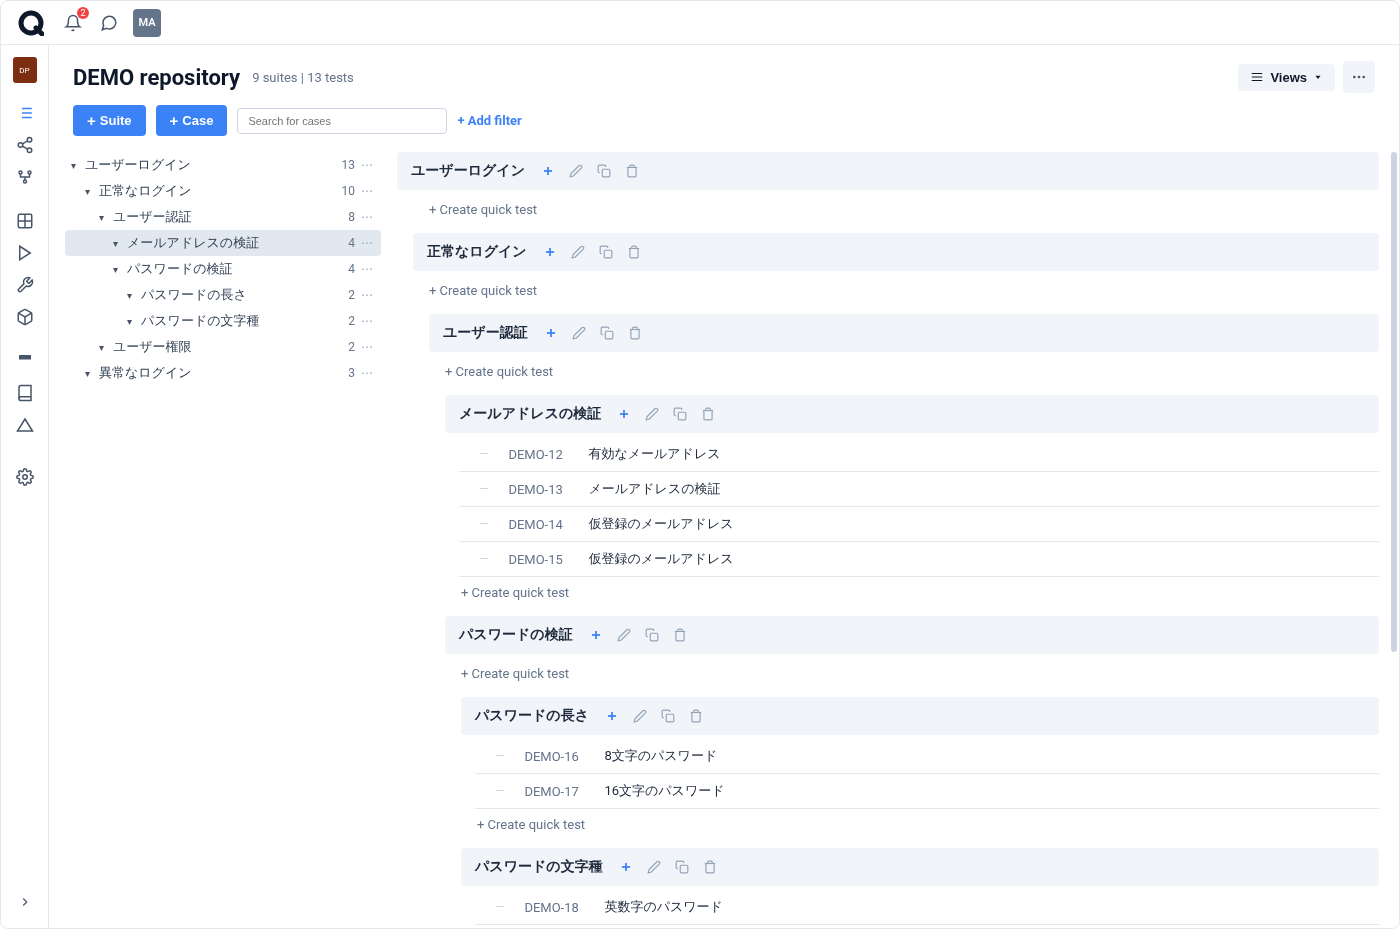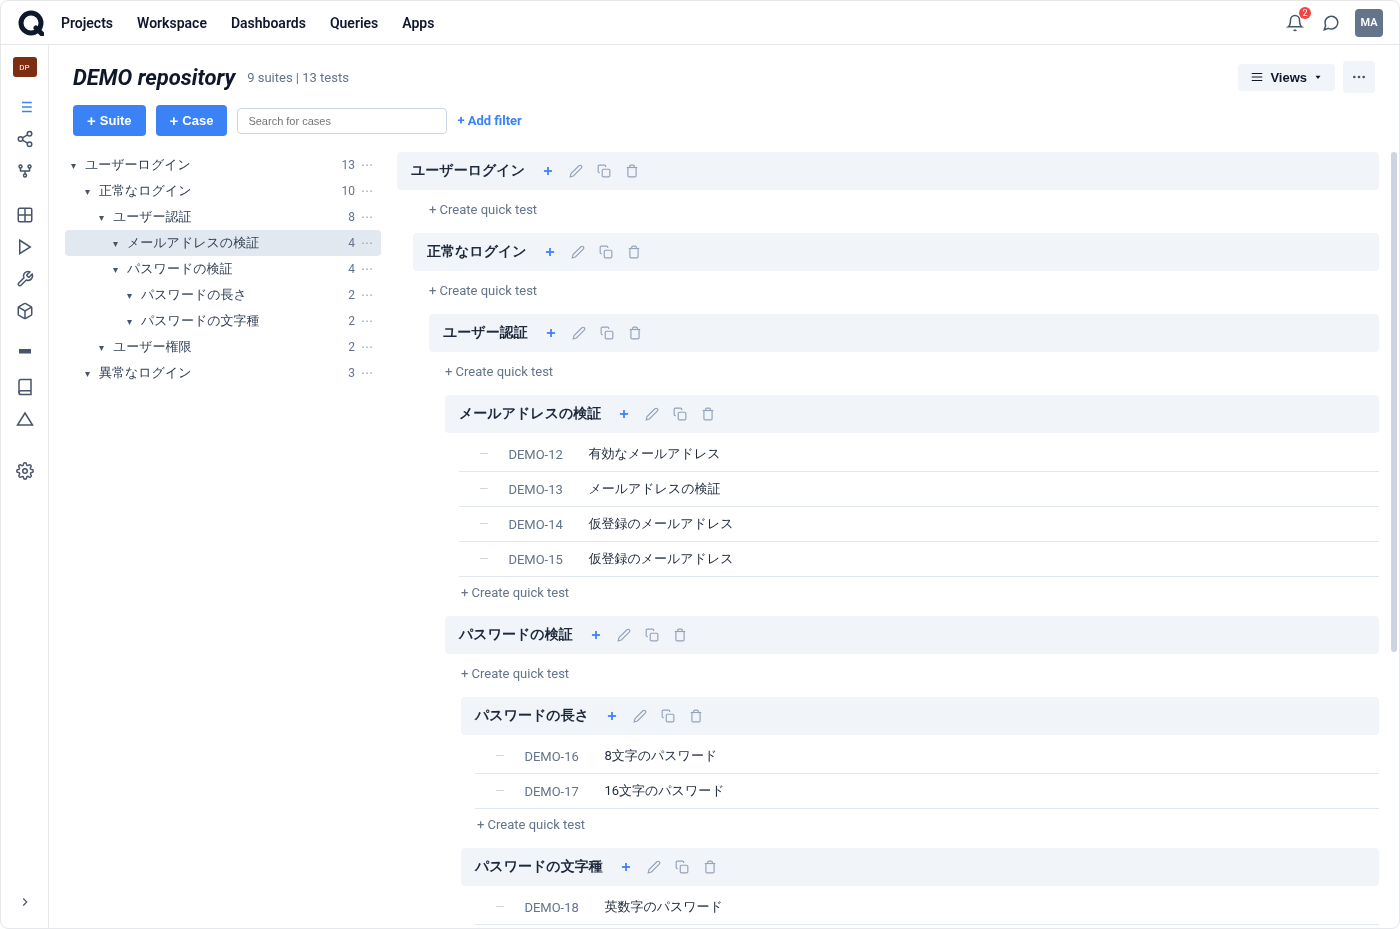--- a/index.html
+++ b/index.html
@@ -8,27 +8,27 @@
 .topbar { height: 44px; display: flex; align-items: center; padding: 0 16px; border-bottom: 1px solid #e5e7eb; gap: 8px; }
 .logo { width: 28px; height: 28px; display: flex; align-items: center; justify-content: center; margin-right: 8px; }
 .topnav { display: flex; gap: 24px; flex: 1; }
 .topnav-item { color: #0F172A; font-weight: 600; font-size: 14px; cursor: pointer; }
 .top-actions { display: flex; gap: 12px; align-items: center; }
 .icon-btn { width: 24px; height: 24px; display: flex; align-items: center; justify-content: center; cursor: pointer; position: relative; }
 .badge { position: absolute; top: -4px; right: -4px; background: #EF4444; color: #fff; font-size: 9px; width: 12px; height: 12px; border-radius: 50%; display: flex; align-items: center; justify-content: center; }
 .avatar { width: 28px; height: 28px; background: #64748B; color: #fff; border-radius: 4px; display: flex; align-items: center; justify-content: center; font-size: 11px; font-weight: 600; }
 .body { flex: 1; display: flex; overflow: hidden; }
 .sidebar-icons { width: 48px; border-right: 1px solid #e5e7eb; display: flex; flex-direction: column; padding-top: 12px; gap: 4px; align-items: center; }
-.proj-badge { width: 24px; height: 20px; background: #7C2D12; color: #fff; font-size: 8px; border-radius: 3px; display: flex; align-items: center; justify-content: center; margin-bottom: 12px; }
+.proj-badge { width: 24px; height: 26px; background: #7C2D12; color: #fff; font-size: 8px; border-radius: 3px; display: flex; align-items: center; justify-content: center; margin-bottom: 12px; }
 .sidebar-icon { width: 28px; height: 28px; display: flex; align-items: center; justify-content: center; color: #475569; cursor: pointer; border-radius: 4px; }
 .sidebar-icon.active { color: #3B82F6; }
 .sidebar-spacer { flex: 1; }
 .main { flex: 1; display: flex; flex-direction: column; overflow: hidden; }
 .header { padding: 16px 24px 12px; display: flex; align-items: center; gap: 12px; }
-.title { font-size: 22px; font-weight: 700; color: #0F172A; font-style: italic; }
+.title { font-size: 22px; font-weight: 700; color: #0F172A; }
 .subtitle { color: #64748B; font-size: 13px; }
 .header-right { margin-left: auto; display: flex; gap: 8px; align-items: center; }
 .views-btn { background: #F1F5F9; border: none; padding: 6px 12px; border-radius: 4px; display: flex; align-items: center; gap: 6px; cursor: pointer; font-weight: 600; color: #0F172A; font-size: 13px; }
 .more-btn { background: #F1F5F9; border: none; width: 32px; height: 32px; border-radius: 4px; cursor: pointer; display: flex; align-items: center; justify-content: center; color: #475569; }
 .toolbar { padding: 0 24px 16px; display: flex; align-items: center; gap: 10px; }
 .btn-primary { background: #3B82F6; color: #fff; border: none; padding: 7px 14px; border-radius: 4px; font-weight: 600; font-size: 13px; cursor: pointer; display: flex; align-items: center; gap: 4px; }
 .search { border: 1px solid #CBD5E1; border-radius: 4px; padding: 6px 10px; width: 210px; font-size: 11px; }
 .add-filter { color: #3B82F6; font-weight: 700; font-size: 13px; cursor: pointer; }
 .content { flex: 1; display: flex; overflow: hidden; }
 .tree-panel { width: 340px; padding: 0 8px 0 16px; overflow-y: auto; }
@@ -78,27 +78,20 @@
 <body>
 
 <div class="app">
   <div class="topbar">
     <div class="logo">
       <svg width="26" height="26" viewBox="0 0 26 26">
           <circle cx="13" cy="13" r="10" fill="none" stroke="#0F172A" stroke-width="5"></circle>
           <path d="M18 18 L24 24" stroke="#0F172A" stroke-width="5" stroke-linecap="round"></path>
         </svg>
     </div>
-    <div class="topnav">
-      <span class="topnav-item">Projects</span>
-      <span class="topnav-item">Workspace</span>
-      <span class="topnav-item">Dashboards</span>
-      <span class="topnav-item">Queries</span>
-      <span class="topnav-item">Apps</span>
-    </div>
     <div class="top-actions">
       <div class="icon-btn">
         <svg width="18" height="18" viewBox="0 0 24 24" fill="none" stroke="#475569" stroke-width="2">
             <path d="M18 8a6 6 0 0 0-12 0c0 7-3 9-3 9h18s-3-2-3-9"></path>
             <path d="M13.7 21a2 2 0 0 1-3.4 0"></path>
           </svg>
         <span class="badge">2</span>
       </div>
       <div class="icon-btn">
         <svg width="18" height="18" viewBox="0 0 24 24" fill="none" stroke="#475569" stroke-width="2">

